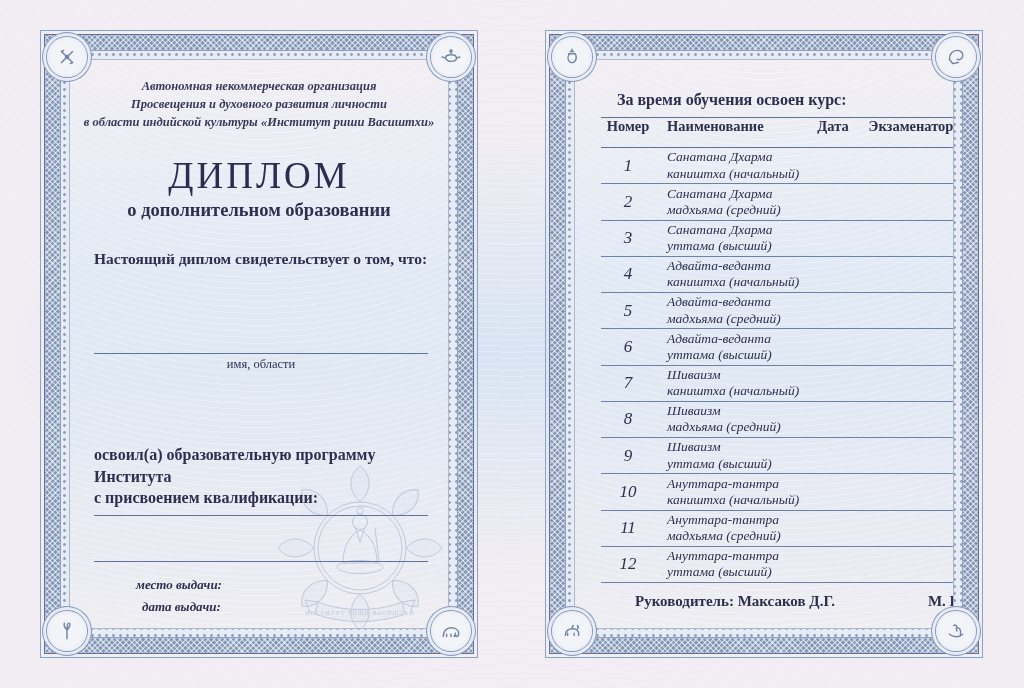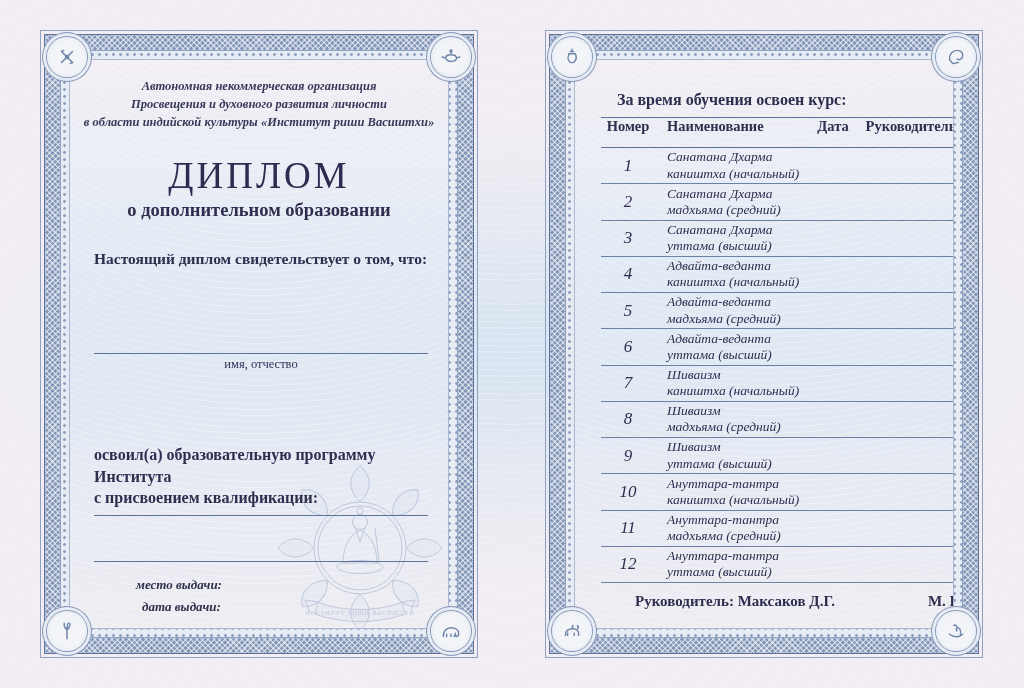--- a/index.html
+++ b/index.html
@@ -82,21 +82,21 @@
           <div>Просвещения и духовного развития личности</div>
           <div>в области индийской культуры «Институт риши Васиштхи»</div>
         </div>
 
         <div class="abs title center">ДИПЛОМ</div>
         <div class="abs subtitle center">о дополнительном образовании</div>
         <div class="abs statement">Настоящий диплом свидетельствует о том, что:</div>
 
         <div class="abs field" style="top:293px">
           <div class="rule"></div>
-          <div class="flabel">имя, отчество</div>
+          <div class="flabel">имя, области</div>
         </div>
 
         <div class="abs program">
           <div>освоил(а) образовательную программу Института</div>
           <div>с присвоением квалификации:</div>
         </div>
 
         <div class="abs qline" style="top:455px">
             <div class="rule"></div>
           </div>
@@ -170,21 +170,21 @@
     <div class="lace">
       <div class="content">
 
         <div class="abs heading">За время обучения освоен курс:</div>
 
         <div class="abs course-table">
           <div class="c-head">
             <div class="col-num">Номер</div>
             <div class="col-name">Наименование</div>
             <div class="col-date">Дата</div>
-            <div class="col-exam">Руководитель</div>
+            <div class="col-exam">Экзаменатор</div>
           </div>
           <div>
               <div class="c-row">
     <div class="col-num">1</div>
     <div class="col-name">
       <div>Санатана Дхарма</div>
       <div>каништха (начальный)</div>
     </div>
     <div class="col-date"></div>
     <div class="col-exam"></div>

